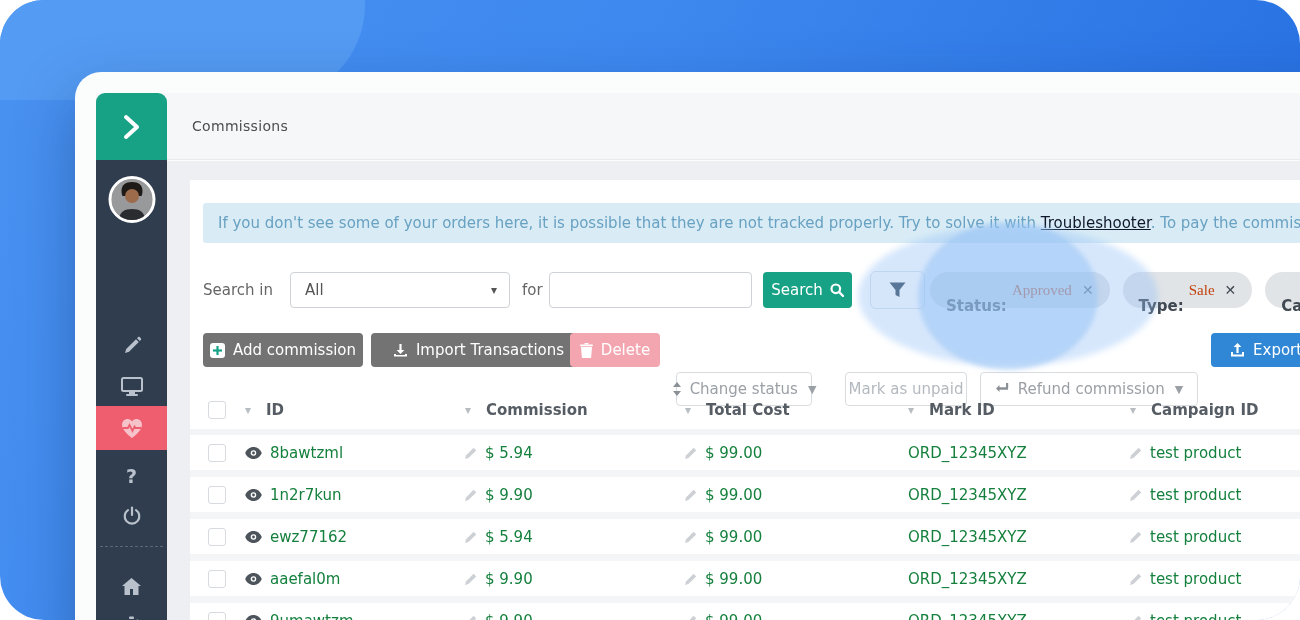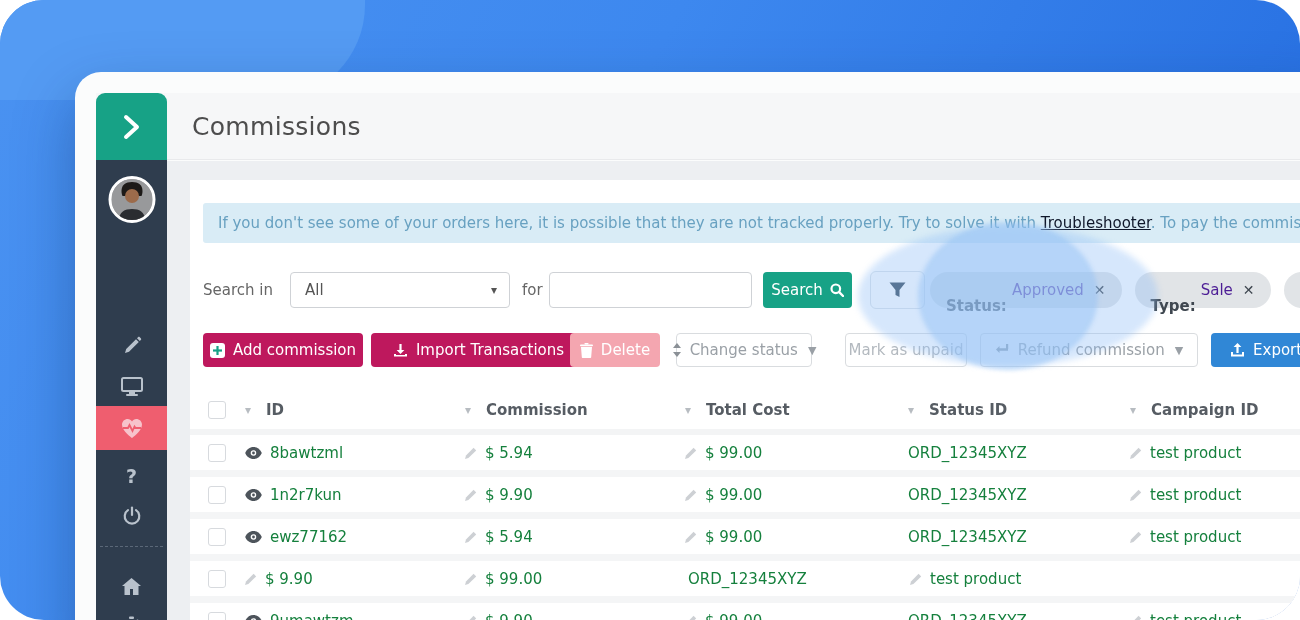--- a/index.html
+++ b/index.html
@@ -11,21 +11,21 @@
              border-radius:95px; background:#549bf3; }
 
   
   .card { position:absolute; left:75px; top:72px; right:-40px; bottom:-40px;
           background:#fbfcfc; border-radius:26px; overflow:hidden;
           box-shadow:0 25px 60px rgba(10,40,90,.35); }
 
   .header-strip { position:absolute; left:21px; top:21px; right:0; height:67px;
                   background:#f6f7f8; border-bottom:1px solid #e9eaec; }
   .page-title { position:absolute; left:117px; top:21px; height:67px; line-height:67px;
-                font-size:25px; color:#4d4d4d; letter-spacing:.3px; }
+                font-size:14px; color:#4d4d4d; letter-spacing:.3px; }
 
   .toggle-btn { position:absolute; left:21px; top:21px; width:71px; height:67px;
                 background:#17a286; border-radius:9px 9px 0 0; display:flex;
                 align-items:center; justify-content:center; cursor:pointer; }
 
   
   .sidebar { position:absolute; left:21px; top:88px; width:71px; bottom:0; background:#2f3d4e; }
   .avatar { position:absolute; left:50%; transform:translateX(-50%); top:16px; width:47px; height:47px;
             border-radius:50%; border:3px solid #fff; overflow:hidden; background:#98999b; }
   .sb-item { position:absolute; left:0; width:71px; height:40px; display:flex;
@@ -55,37 +55,37 @@
   .sbtn { position:absolute; left:573px; top:0; width:89px; height:36px; background:#17a286;
           border:none; border-radius:4px; color:#fff; font-size:15px; font-family:inherit;
           cursor:pointer; display:flex; align-items:center; justify-content:center; gap:7px; }
   .fbtn { position:absolute; left:680px; top:-1px; width:55px; height:38px; background:#fdfefe;
           border:1px solid #dbe2e8; border-radius:6px; cursor:pointer; display:flex;
           align-items:center; justify-content:center; }
   .chips { position:absolute; left:740px; top:0; display:flex; gap:13px; }
   .chip { height:36px; background:#e1e4e7; border-radius:18px; display:flex; align-items:center;
           padding:0 16px; font-size:15px; white-space:nowrap; }
   .chip b { color:#3f4750; margin-right:5px;margin-top:32px; }
-  .chip .cv { color:#4c1d95; }
+  .chip .cv { color:#c2410c;font-family:Liberation Serif, serif; }
   .chip .cx { color:#3f4750; font-weight:bold; margin-left:10px; cursor:pointer; font-size:14px; }
 
   
   .spot-outer { position:absolute; left:668px; top:46px; width:300px; height:140px; border-radius:50%;
                 background:rgba(148,193,246,.38); filter:blur(3px); pointer-events:none; }
   .spot-inner { position:absolute; left:728px; top:42px; width:180px; height:148px; border-radius:50%;
                 background:rgba(148,193,246,.5); filter:blur(2px); pointer-events:none; }
 
   
   .arow { position:absolute; top:153px; left:0; right:0; height:34px; font-size:15px; }
   .btn { position:absolute; top:0; height:34px; border-radius:4px; display:flex; align-items:center;
          justify-content:center; gap:8px; font-size:15px; font-family:inherit; cursor:pointer;
          border:none; white-space:nowrap; }
-  .btn.green { background:#be185d; color:#fff; }
+  .btn.green { background:#737373; color:#fff; }
   .btn.pink  { background:#f4a6b0; color:#fff; }
-  .btn.ghost { background:#fff; border:1px solid #d9dcdf; color:#9aa0a6; }
+  .btn.ghost { background:#fff; border:1px solid #d9dcdf; color:#9aa0a6;margin-top:39px; }
   .btn.blue  { background:#3087d6; color:#fff; }
   .btn .caret { font-size:11px; margin-left:2px; }
 
   
   .table { position:absolute; top:210px; left:0; right:40px; bottom:0; }
   .thead, .trow { display:flex; align-items:center; padding-left:18px; }
   .thead { height:45px; border-bottom:6px solid #f3f4f5; font-weight:bold; color:#565c63; font-size:15px; }
   .trow  { height:42px; border-bottom:7px solid #f4f5f6; font-size:15px; color:#4c5258; }
   .c-check { width:37px; } .c-id { width:220px; } .c-com { width:220px; }
   .c-total { width:223px; } .c-order { width:222px; } .c-prod { flex:1; }
@@ -309,21 +309,21 @@
             <div class="cell c-com">
                 <span class="sortc">▾</span>
                 <span>Commission</span>
               </div>
             <div class="cell c-total">
                 <span class="sortc">▾</span>
                 <span>Total Cost</span>
               </div>
             <div class="cell c-order">
                 <span class="sortc">▾</span>
-                <span>Status ID</span>
+                <span>Mark ID</span>
               </div>
             <div class="cell c-prod">
                 <span class="sortc">▾</span>
                 <span>Campaign ID</span>
               </div>
           </div>
           <div id="tbody">
   <div class="trow">
     <div class="cell c-check">
                   <span class="checkbox"></span>
@@ -450,62 +450,29 @@
                     </svg>
                   </span>
       <span class="prodtxt">test product</span>
     </div>
   </div>
 
   <div class="trow">
     <div class="cell c-check">
                   <span class="checkbox"></span>
                 </div>
-    <div class="cell c-com">
-      <span>
-                    <svg width="12" height="12" viewBox="0 0 12 12">
-                      <path d="M0 12l1-3.4L8.6.8 11.2 3.4 3.4 11z" fill="#cdd0d4"></path>
-                    </svg>
-                  </span>
-      <span class="money commission">$ 9.90</span>
-    </div>
-    <div class="cell c-total">
-      <span>
-                    <svg width="12" height="12" viewBox="0 0 12 12">
-                      <path d="M0 12l1-3.4L8.6.8 11.2 3.4 3.4 11z" fill="#cdd0d4"></path>
-                    </svg>
-                  </span>
-      <span class="money total">$ 99.00</span>
-    </div>
-    <div class="cell c-order">
-                  <span class="ordtxt">ORD_12345XYZ</span>
-                </div>
-    <div class="cell c-prod">
-      <span>
-                    <svg width="12" height="12" viewBox="0 0 12 12">
-                      <path d="M0 12l1-3.4L8.6.8 11.2 3.4 3.4 11z" fill="#cdd0d4"></path>
-                    </svg>
-                  </span>
-      <span class="prodtxt">test product</span>
-    </div>
-  </div>
-
-  <div class="trow">
-    <div class="cell c-check">
-                  <span class="checkbox"></span>
-                </div>
     <div class="cell c-id">
       <span>
                     <svg width="17" height="12" viewBox="0 0 17 12">
                       <path d="M8.5 0C4.7 0 1.6 2.4.2 6c1.4 3.6 4.5 6 8.3 6s6.9-2.4 8.3-6C15.4 2.4 12.3 0 8.5 0z" fill="#4d545b"></path>
                       <circle cx="8.5" cy="6" r="2.8" fill="#fff"></circle>
                       <circle cx="8.5" cy="6" r="1.4" fill="#4d545b"></circle>
                     </svg>
                   </span>
-      <span class="idtxt">9umawtzm</span>
+      <span class="idtxt">aaefal0m</span>
     </div>
     <div class="cell c-com">
       <span>
                     <svg width="12" height="12" viewBox="0 0 12 12">
                       <path d="M0 12l1-3.4L8.6.8 11.2 3.4 3.4 11z" fill="#cdd0d4"></path>
                     </svg>
                   </span>
       <span class="money commission">$ 9.90</span>
     </div>
     <div class="cell c-total">
@@ -521,20 +488,63 @@
                 </div>
     <div class="cell c-prod">
       <span>
                     <svg width="12" height="12" viewBox="0 0 12 12">
                       <path d="M0 12l1-3.4L8.6.8 11.2 3.4 3.4 11z" fill="#cdd0d4"></path>
                     </svg>
                   </span>
       <span class="prodtxt">test product</span>
     </div>
   </div>
+
+  <div class="trow">
+    <div class="cell c-check">
+                  <span class="checkbox"></span>
+                </div>
+    <div class="cell c-id">
+      <span>
+                    <svg width="17" height="12" viewBox="0 0 17 12">
+                      <path d="M8.5 0C4.7 0 1.6 2.4.2 6c1.4 3.6 4.5 6 8.3 6s6.9-2.4 8.3-6C15.4 2.4 12.3 0 8.5 0z" fill="#4d545b"></path>
+                      <circle cx="8.5" cy="6" r="2.8" fill="#fff"></circle>
+                      <circle cx="8.5" cy="6" r="1.4" fill="#4d545b"></circle>
+                    </svg>
+                  </span>
+      <span class="idtxt">9umawtzm</span>
+    </div>
+    <div class="cell c-com">
+      <span>
+                    <svg width="12" height="12" viewBox="0 0 12 12">
+                      <path d="M0 12l1-3.4L8.6.8 11.2 3.4 3.4 11z" fill="#cdd0d4"></path>
+                    </svg>
+                  </span>
+      <span class="money commission">$ 9.90</span>
+    </div>
+    <div class="cell c-total">
+      <span>
+                    <svg width="12" height="12" viewBox="0 0 12 12">
+                      <path d="M0 12l1-3.4L8.6.8 11.2 3.4 3.4 11z" fill="#cdd0d4"></path>
+                    </svg>
+                  </span>
+      <span class="money total">$ 99.00</span>
+    </div>
+    <div class="cell c-order">
+                  <span class="ordtxt">ORD_12345XYZ</span>
+                </div>
+    <div class="cell c-prod">
+      <span>
+                    <svg width="12" height="12" viewBox="0 0 12 12">
+                      <path d="M0 12l1-3.4L8.6.8 11.2 3.4 3.4 11z" fill="#cdd0d4"></path>
+                    </svg>
+                  </span>
+      <span class="prodtxt">test product</span>
+    </div>
+  </div>
 </div>
         </div>
 
         <div class="spot-outer"></div>
         <div class="spot-inner"></div>
 
       </div>
     </div>
   </div>
 </div>

